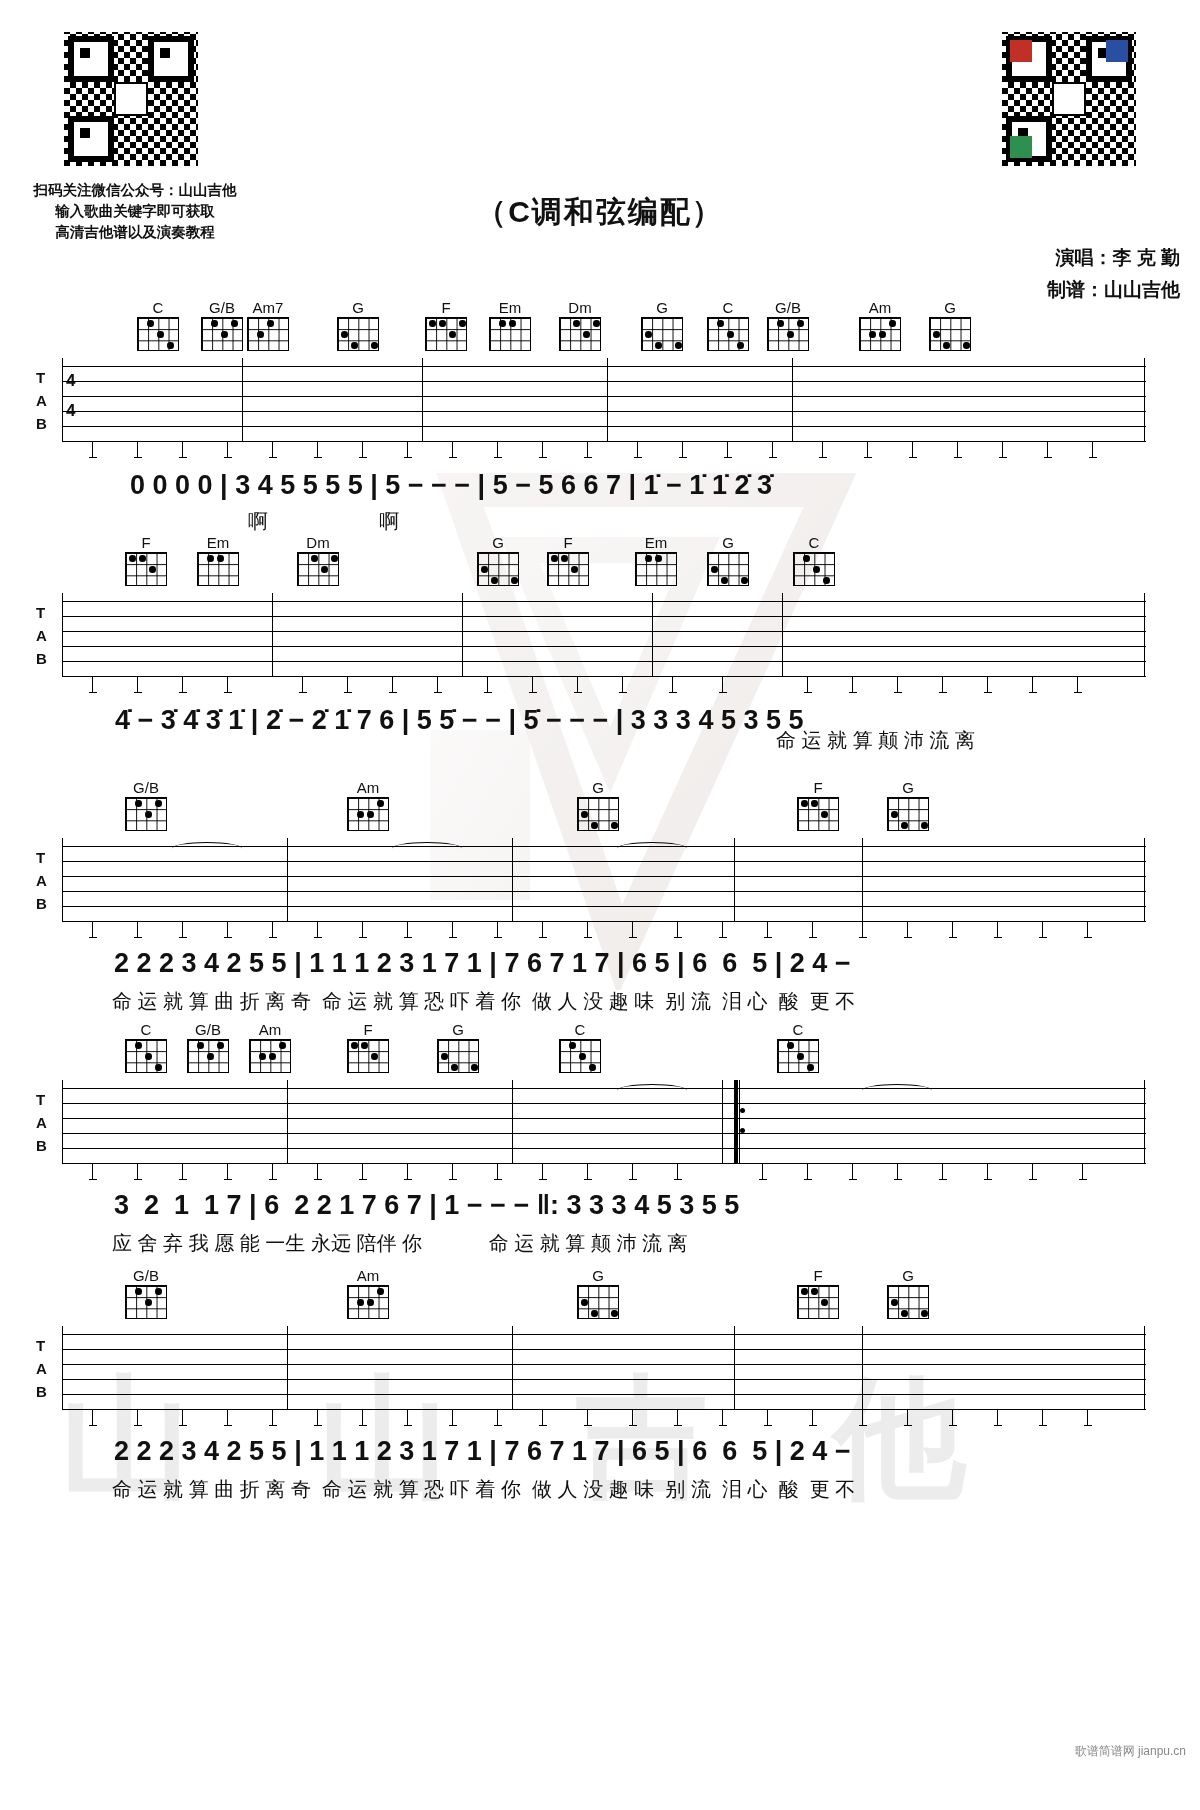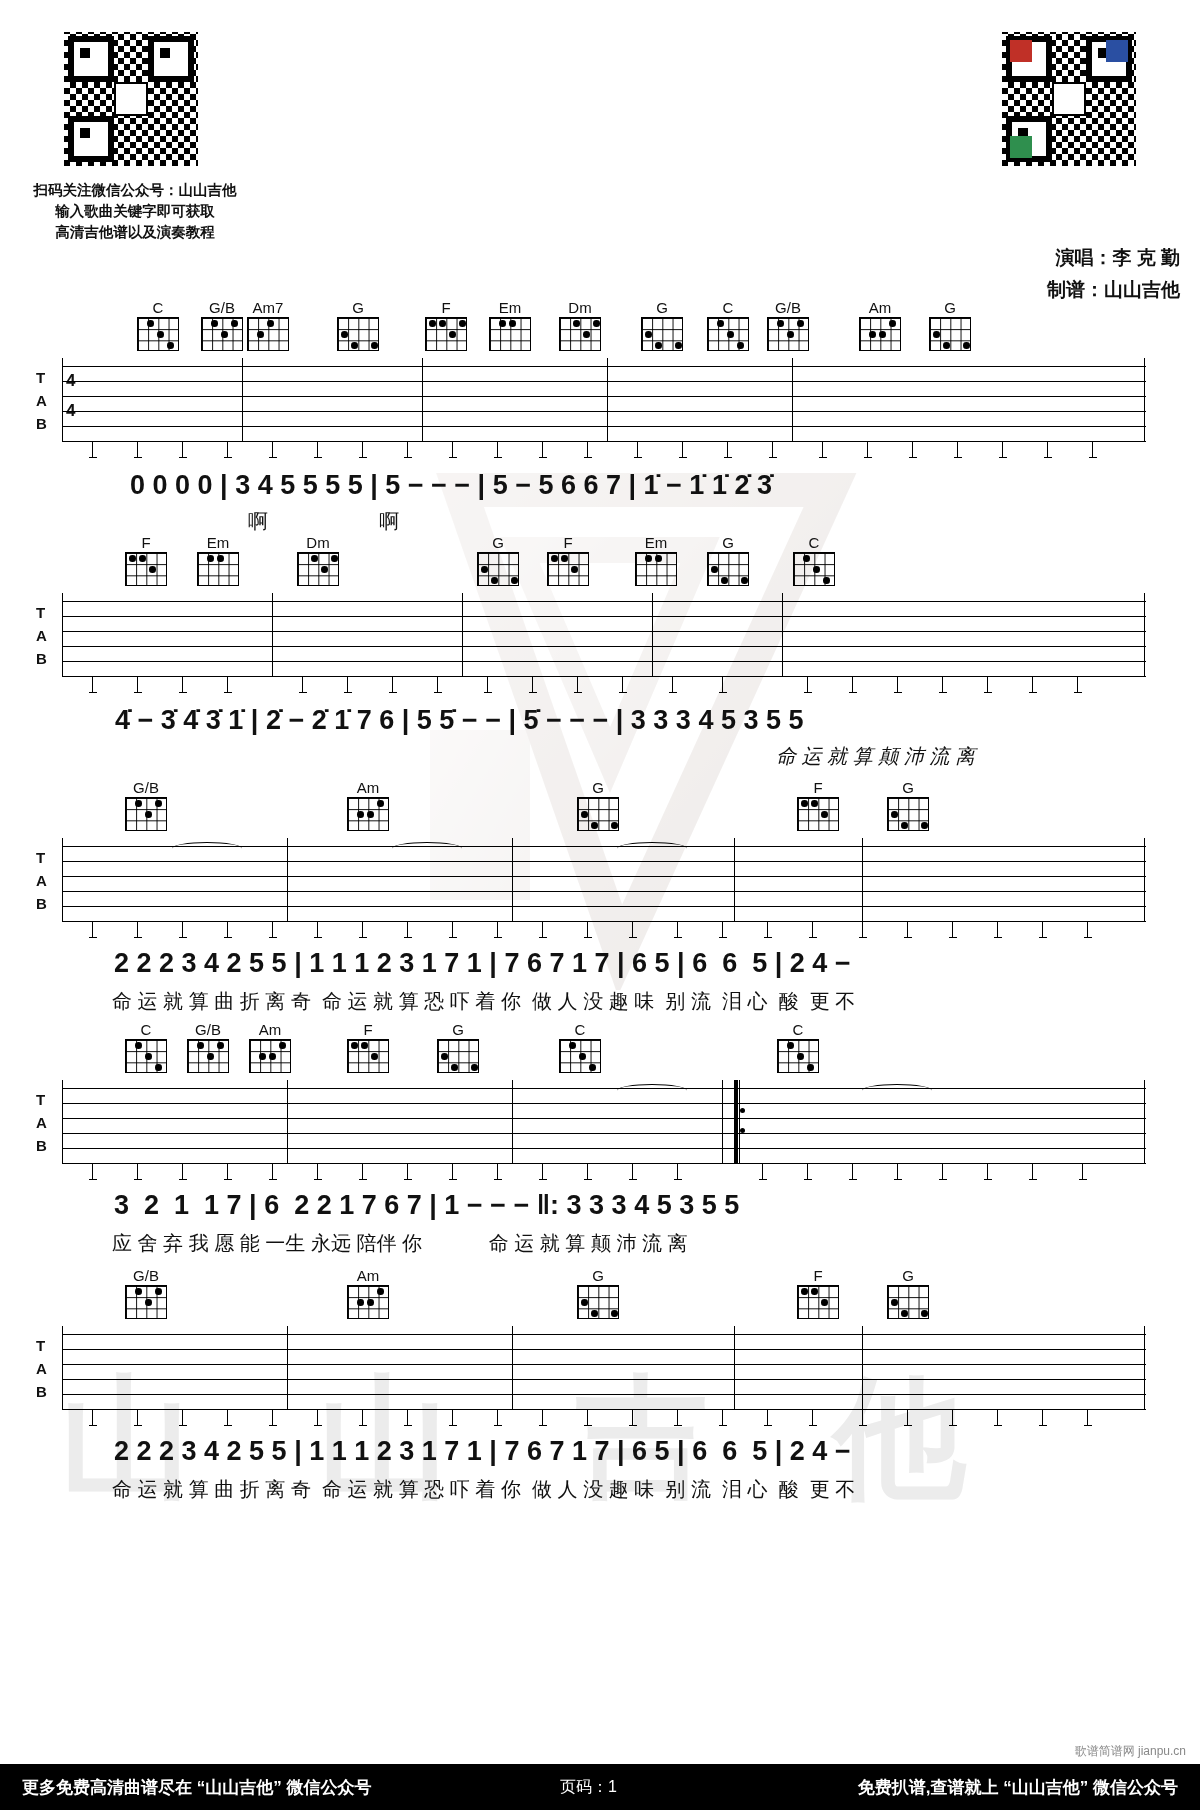--- a/index.html
+++ b/index.html
@@ -157,20 +157,21 @@
     <div class="c1"></div>
       <div class="c2"></div>
       <div class="c3"></div>
     <div class="ctr"></div>
   </div>
 
   <div class="qr-caption" id="qr-left-caption" style="white-space:pre-line;">扫码关注微信公众号：山山吉他
 输入歌曲关键字即可获取
 高清吉他谱以及演奏教程</div>
 
+  <div class="subtitle">（C调和弦编配）</div>
 
 
   <div class="credit-block">
     <div><span>演唱：</span><span>李 克 勤</span></div>
     <div><span>制谱：</span><span>山山吉他</span></div>
   </div>
 
   <div class="system" style="top:300px;">
     <div class="chordrow">
       <div class="chord" style="left:130px;">
@@ -428,21 +429,21 @@
       <div class="strum" style="left:835px;top:83px;"></div>
         <div class="strum" style="left:880px;top:83px;"></div>
       <div class="strum" style="left:925px;top:83px;"></div>
         <div class="strum" style="left:970px;top:83px;"></div>
       <div class="strum" style="left:1015px;top:83px;"></div>
     </div>
 
     <div class="numline" style="top:170px;">
       <span style="left:115px;">4̇ − 3̇ 4̇ 3̇ 1̇ | 2̇ − 2̇ 1̇ 7 6 | 5 5̇ − − | 5̇ − − − | 3 3 3 4 5 3 5 5</span>
     </div>
-    <div class="lyricline" style="top:208px;font-style:italic;">
+    <div class="lyricline" style="top:192px;">
       <span style="left:776px;">命 运 就 算 颠 沛 流 离</span>
     </div>
   </div>
 
   <div class="system" style="top:780px;">
     <div class="chordrow">
       <div class="chord" style="left:118px;">
         <div class="cname">G/B</div>
         <div class="grid">
             <div class="dot" style="left:9px;top:2px;"></div>
@@ -745,19 +746,14 @@
     <div class="numline" style="top:168px;">
       <span style="left:114px;">2 2 2 3 4 2 5 5 | 1 1 1 2 3 1 7 1 | 7 6 7 1 7 | 6 5 | 6  6  5 | 2 4 −</span>
     </div>
     <div class="lyricline" style="top:208px;">
       <span style="left:112px;">命 运 就 算 曲 折 离 奇  命 运 就 算 恐 吓 着 你  做 人 没 趣 味  别 流  泪 心  酸  更 不</span>
     </div>
   </div>
 
   <div class="sitemark">歌谱简谱网 jianpu.cn</div>
 
-  <div class="footbar">
-    <div class="fl">更多免费高清曲谱尽在 “山山吉他” 微信公众号</div>
-    <div class="fc">页码：1</div>
-    <div class="fr">免费扒谱,查谱就上 “山山吉他” 微信公众号</div>
-  </div>
 
 </div>
 
 </body></html>

